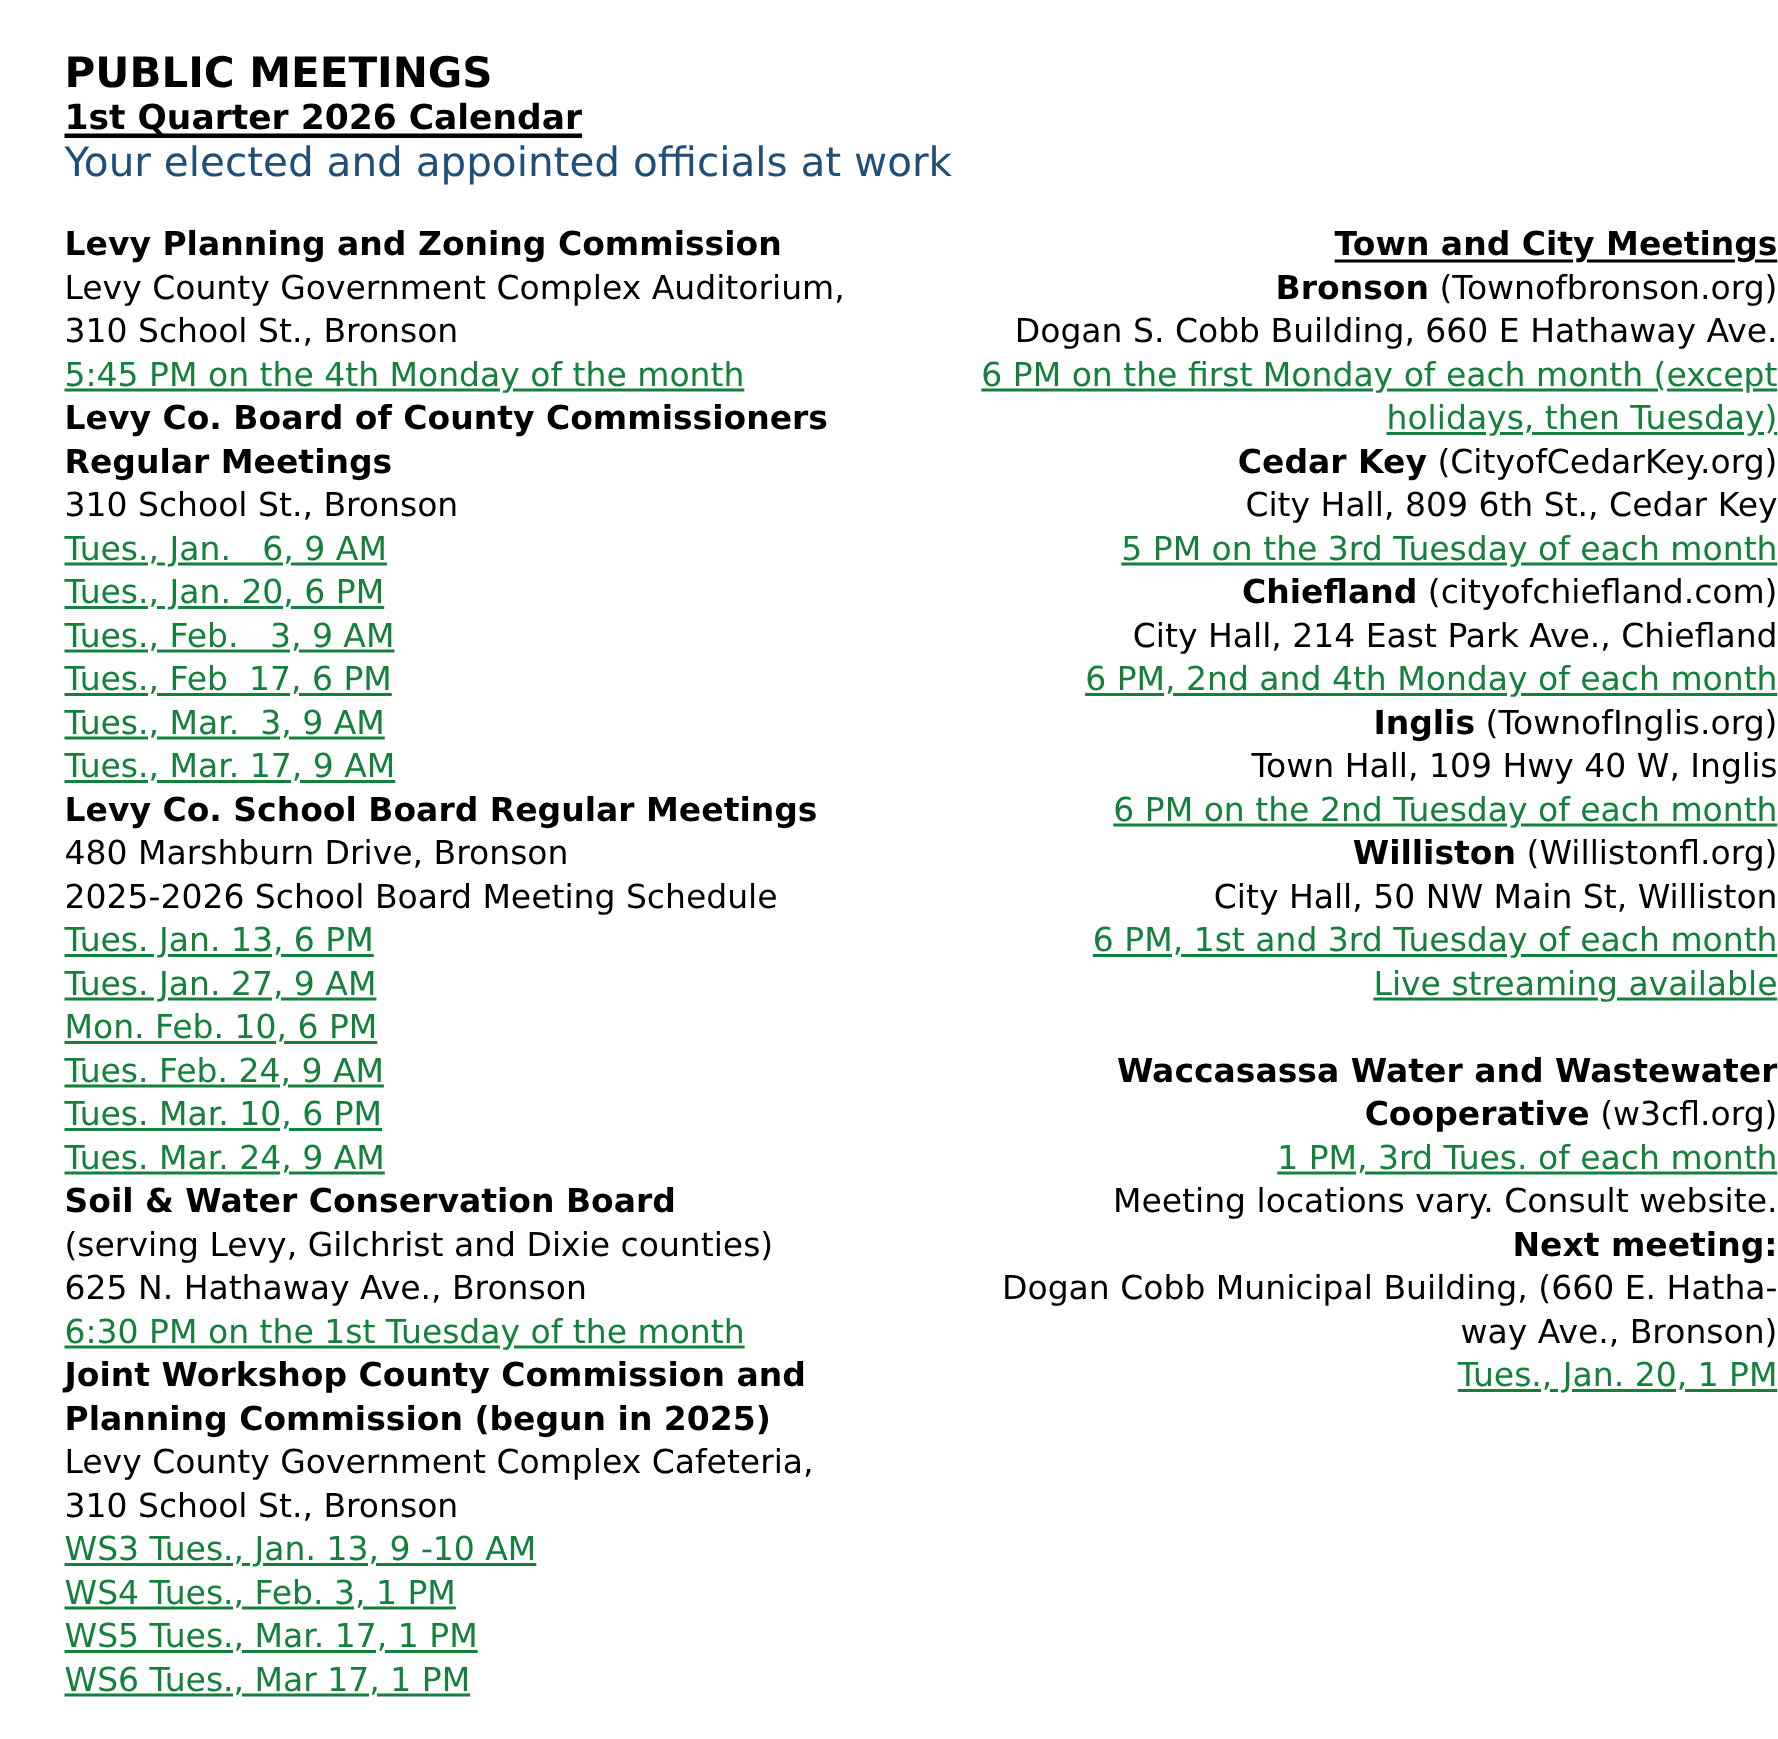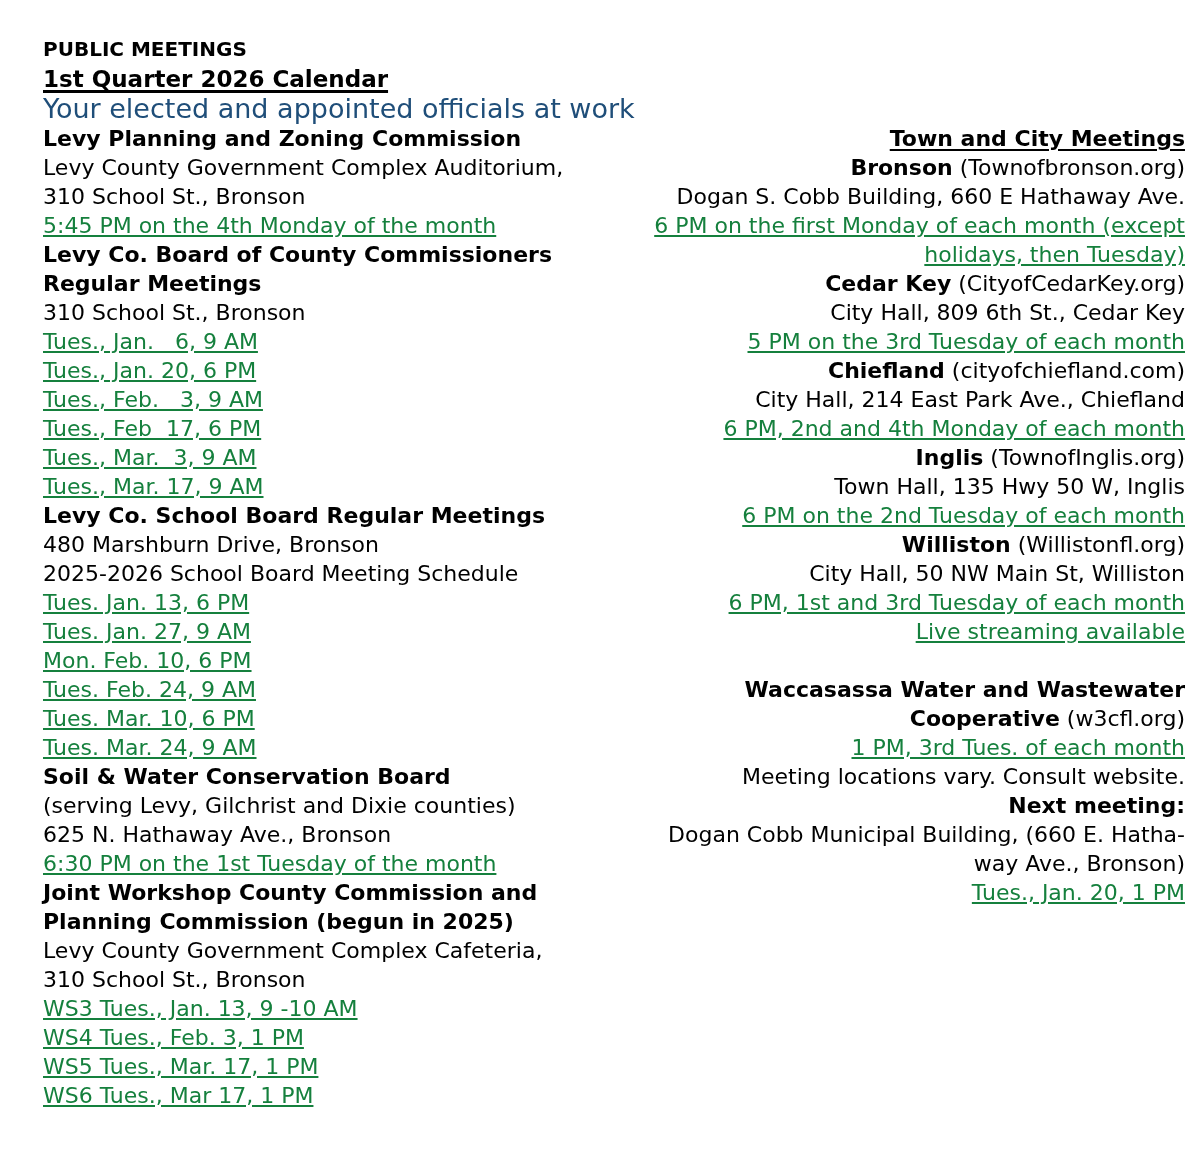--- a/index.html
+++ b/index.html
@@ -11,21 +11,21 @@
     width: 1185px;
     height: 1159px;
     font-family: "DejaVu Sans", "Liberation Sans", sans-serif;
     color: #000000;
     overflow: hidden;
   }
   .page {
     padding: 34px 0 0 43px;
   }
   .doc-header .title {
-    font-size: 20px;
+    font-size: 28px;
     line-height: 30px;
     font-weight: bold;
     white-space: pre;
   }
   .doc-header .subtitle {
     font-size: 23px;
     line-height: 30px;
     font-weight: bold;
     text-decoration: underline;
     text-decoration-thickness: 3px;
@@ -34,20 +34,21 @@
     display: inline-block;
   }
   .doc-header .tagline {
     font-size: 27px;
     line-height: 30px;
     color: #1f4e79;
     white-space: pre;
   }
   .columns {
     display: flex;
+    margin-top: 25px;
   }
   .col-left {
     flex: none;
     width: 564px;
   }
   .col-right {
     flex: 1;
     min-width: 0;
     text-align: right;
   }
@@ -142,21 +143,21 @@
           <div class="line body">City Hall, 809 6th St., Cedar Key</div>
           <div class="line schedule">5 PM on the 3rd Tuesday of each month</div>
         </div>
         <div class="section">
           <div class="line mixed"><span class="seg heading">Chiefland</span><span class="seg body"> (cityofchiefland.com)</span></div>
           <div class="line body">City Hall, 214 East Park Ave., Chiefland</div>
           <div class="line schedule">6 PM, 2nd and 4th Monday of each month</div>
         </div>
         <div class="section">
           <div class="line mixed"><span class="seg heading">Inglis</span><span class="seg body"> (TownofInglis.org)</span></div>
-          <div class="line body">Town Hall, 135 Hwy 50 W, Inglis</div>
+          <div class="line body">Town Hall, 109 Hwy 40 W, Inglis</div>
           <div class="line schedule">6 PM on the 2nd Tuesday of each month</div>
         </div>
         <div class="section">
           <div class="line mixed"><span class="seg heading">Williston</span><span class="seg body"> (Willistonfl.org)</span></div>
           <div class="line body">City Hall, 50 NW Main St, Williston</div>
           <div class="line schedule">6 PM, 1st and 3rd Tuesday of each month</div>
           <div class="line schedule">Live streaming available</div>
         </div>
         <div class="section">
           <div class="line spacer"></div>

